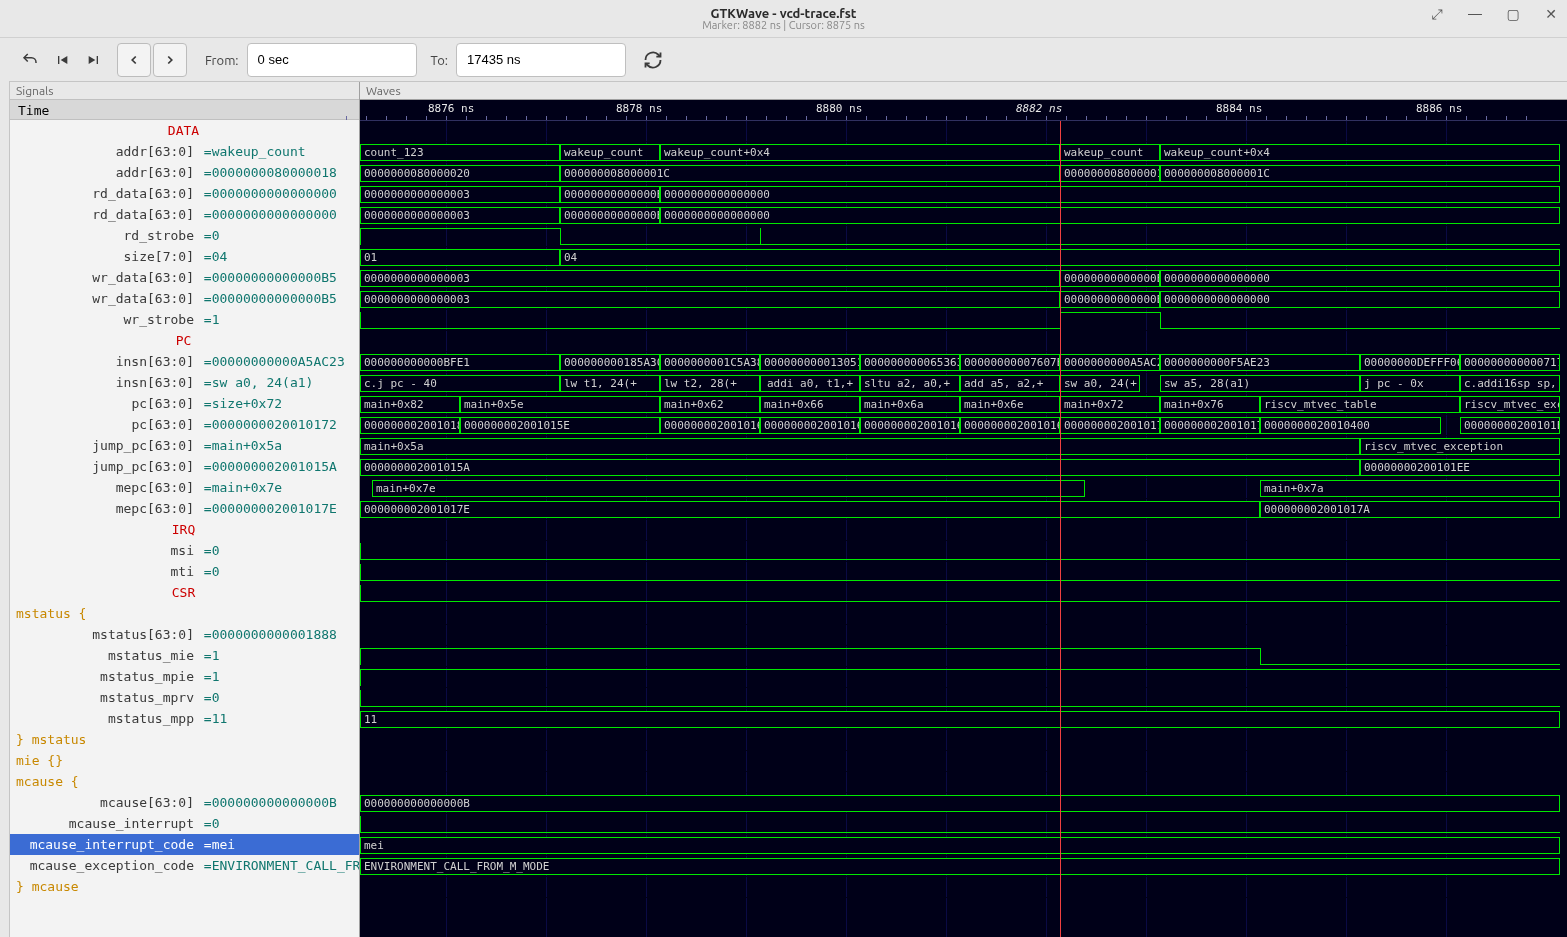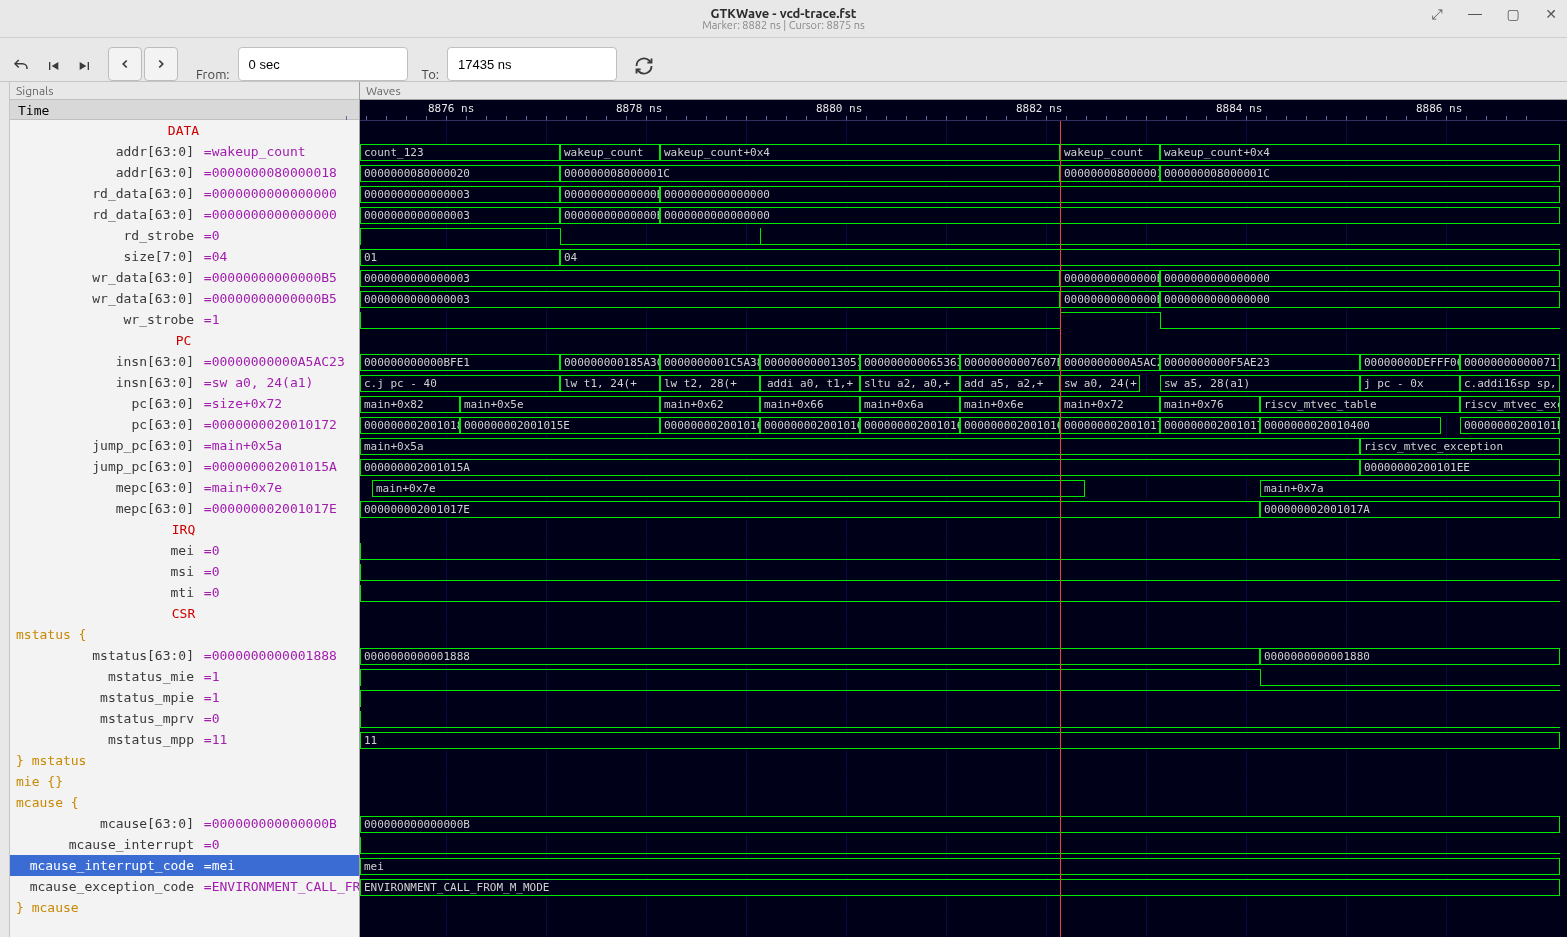--- a/index.html
+++ b/index.html
@@ -3,36 +3,36 @@
 <meta charset="utf-8">
 <style>
   * { box-sizing: border-box; margin: 0; padding: 0; }
   html, body { width: 1567px; height: 937px; font-family: "Segoe UI", "Ubuntu", Arial, sans-serif; background: #e8e8e8; overflow: hidden; }
   .titlebar { height: 38px; background: #e8e8e8; display: flex; align-items: center; justify-content: center; position: relative; border-bottom: 1px solid #d0d0d0; }
   .title-center { text-align: center; line-height: 1.0; }
   .title-main { font-weight: bold; font-size: 13px; color: #2b2b2b; }
   .title-sub { font-size: 11px; color: #888; }
   .win-buttons { position: absolute; right: 6px; top: 4px; display: flex; gap: 18px; align-items: center; }
   .win-btn { width: 20px; height: 20px; display: flex; align-items: center; justify-content: center; color: #555; font-size: 14px; cursor: pointer; }
-  .toolbar { height: 44px; background: #e8e8e8; display: flex; align-items: flex-end; padding: 0 6px; gap: 4px; border-bottom: 1px solid #c5c5c5; }
+  .toolbar { height: 44px; background: #e8e8e8; display: flex; align-items: center; padding: 0 6px; gap: 4px; border-bottom: 1px solid #c5c5c5; margin-left: 9px; }
   .tb-btn { width: 30px; height: 30px; display: flex; align-items: center; justify-content: center; border-radius: 4px; color: #3b3b3b; cursor: pointer; }
   .tb-btn.boxed { border: 1px solid #bcbcbc; background: #f3f3f3; width: 34px; height: 34px; }
   .tb-group { display: flex; gap: 2px; margin-right: 4px; }
   .tb-label { font-size: 13px; color: #444; margin: 0 4px 0 10px; }
   .tb-input { width: 170px; height: 34px; border: 1px solid #bfbfbf; border-radius: 4px; background: #fff; padding: 0 10px; font-size: 13px; }
   .body { display: flex; height: calc(100% - 82px); }
   .left-gutter { width: 10px; background: #e8e8e8; border-right: 1px solid #c5c5c5; }
   .sig-panel { width: 350px; background: #f3f3f3; display: flex; flex-direction: column; border-right: 1px solid #a0a0a0; }
   .panel-title { font-size: 12px; color: #666; padding: 2px 6px; background: #e8e8e8; }
   .sig-scroll { flex: 1; overflow: hidden; }
   .sig-row { height: 21px; line-height: 21px; font-family: "DejaVu Sans Mono", Consolas, monospace; font-size: 13px; white-space: nowrap; padding-right: 2px; }
   .sig-header { background: #d8d8d8; padding-left: 8px; font-weight: normal; border-top: 1px solid #c0c0c0; border-bottom: 1px solid #c0c0c0; }
   .sig-section { color: #c00; text-align: center; }
   .sig-name { color: #393939; text-align: right; display: inline-block; width: 186px; padding-right: 2px; }
-  .sig-val { color: #a21caf; }
+  .sig-val { color: #0f766e; }
   .sig-group-open { color: #c88800; padding-left: 6px; }
   .sig-group-close { color: #c88800; padding-left: 6px; }
   .sig-selected { background: #3b6cd4; color: #fff; }
   .sig-selected .sig-name, .sig-selected .sig-val { color: #fff; }
   .wave-panel { flex: 1; display: flex; flex-direction: column; background: #000; position: relative; }
   .wave-title { font-size: 12px; color: #666; padding: 2px 6px; background: #e8e8e8; border-bottom: 1px solid #a0a0a0; }
   .time-ruler { height: 21px; background: #000018; color: #e8e8e8; font-family: monospace; font-size: 11px; position: relative; border-bottom: 1px solid #303060; }
   .time-tick { position: absolute; top: 2px; }
   .time-minor { position: absolute; bottom: 0; height: 4px; border-left: 1px solid #6868a0; }
   .wave-area { flex: 1; position: relative; background: #000018; overflow: hidden; }
@@ -126,21 +126,20 @@
         <div class="sig-row sig-section">PC</div>
         <div class="sig-row"><span class="sig-name">insn[63:0]</span><span class="sig-val"> =00000000000A5AC23</span></div>
         <div class="sig-row"><span class="sig-name">insn[63:0]</span><span class="sig-val"> =sw      a0, 24(a1)</span></div>
         <div class="sig-row"><span class="sig-name">pc[63:0]</span><span class="sig-val"> =size+0x72</span></div>
         <div class="sig-row"><span class="sig-name">pc[63:0]</span><span class="sig-val"> =0000000020010172</span></div>
         <div class="sig-row"><span class="sig-name">jump_pc[63:0]</span><span class="sig-val"> =main+0x5a</span></div>
         <div class="sig-row"><span class="sig-name">jump_pc[63:0]</span><span class="sig-val"> =000000002001015A</span></div>
         <div class="sig-row"><span class="sig-name">mepc[63:0]</span><span class="sig-val"> =main+0x7e</span></div>
         <div class="sig-row"><span class="sig-name">mepc[63:0]</span><span class="sig-val"> =000000002001017E</span></div>
         <div class="sig-row sig-section">IRQ</div>
-        <div class="sig-row"><span class="sig-name">mei</span><span class="sig-val"> =0</span></div>
         <div class="sig-row"><span class="sig-name">msi</span><span class="sig-val"> =0</span></div>
         <div class="sig-row"><span class="sig-name">mti</span><span class="sig-val"> =0</span></div>
         <div class="sig-row sig-section">CSR</div>
         <div class="sig-row sig-group-open">mstatus {</div>
         <div class="sig-row"><span class="sig-name">mstatus[63:0]</span><span class="sig-val"> =0000000000001888</span></div>
         <div class="sig-row"><span class="sig-name">mstatus_mie</span><span class="sig-val"> =1</span></div>
         <div class="sig-row"><span class="sig-name">mstatus_mpie</span><span class="sig-val"> =1</span></div>
         <div class="sig-row"><span class="sig-name">mstatus_mprv</span><span class="sig-val"> =0</span></div>
         <div class="sig-row"><span class="sig-name">mstatus_mpp</span><span class="sig-val"> =11</span></div>
         <div class="sig-row sig-group-close">} mstatus</div>
@@ -183,21 +182,21 @@
         <div class="time-minor" style="left: 386px;"></div>
         <div class="time-minor" style="left: 406px;"></div>
         <div class="time-minor" style="left: 426px;"></div>
         <div class="time-minor" style="left: 446px;"></div>
         <div class="time-minor" style="left: 466px;"></div>
         <div class="time-minor" style="left: 486px;"></div>
         <div class="time-minor" style="left: 506px;"></div>
         <div class="time-minor" style="left: 526px;"></div>
         <div class="time-minor" style="left: 546px;"></div>
         <div class="time-minor" style="left: 566px;"></div>
-        <span class="time-tick" style="left: 656px;">8882 ns</span>
+        <span class="time-tick" style="left: 656px; font-style: italic;">8882 ns</span>
         <div class="time-minor" style="left: 586px;"></div>
         <div class="time-minor" style="left: 606px;"></div>
         <div class="time-minor" style="left: 626px;"></div>
         <div class="time-minor" style="left: 646px;"></div>
         <div class="time-minor" style="left: 666px;"></div>
         <div class="time-minor" style="left: 686px;"></div>
         <div class="time-minor" style="left: 706px;"></div>
         <div class="time-minor" style="left: 726px;"></div>
         <div class="time-minor" style="left: 746px;"></div>
         <div class="time-minor" style="left: 766px;"></div>
@@ -365,24 +364,20 @@
           <div class="wave-low" style="left: 0px; width: 1200px;"></div>
           <div class="wave-edge" style="left: 0px;"></div>
         </div>
         <div class="wave-row">
           <div class="wave-low" style="left: 0px; width: 1200px;"></div>
           <div class="wave-edge" style="left: 0px;"></div>
         </div>
         <div class="wave-row"></div>
         <div class="wave-row"></div>
         <div class="wave-row">
-          <div class="wave-bus" style="left: 0px; width: 900px;">0000000000001888</div>
-          <div class="wave-bus" style="left: 900px; width: 300px;">0000000000001880</div>
-        </div>
-        <div class="wave-row">
           <div class="wave-high" style="left: 0px; width: 900px;"></div>
           <div class="wave-edge" style="left: 0px;"></div>
           <div class="wave-low" style="left: 900px; width: 300px;"></div>
           <div class="wave-edge" style="left: 900px;"></div>
         </div>
         <div class="wave-row">
           <div class="wave-high" style="left: 0px; width: 1200px;"></div>
           <div class="wave-edge" style="left: 0px;"></div>
         </div>
         <div class="wave-row">

